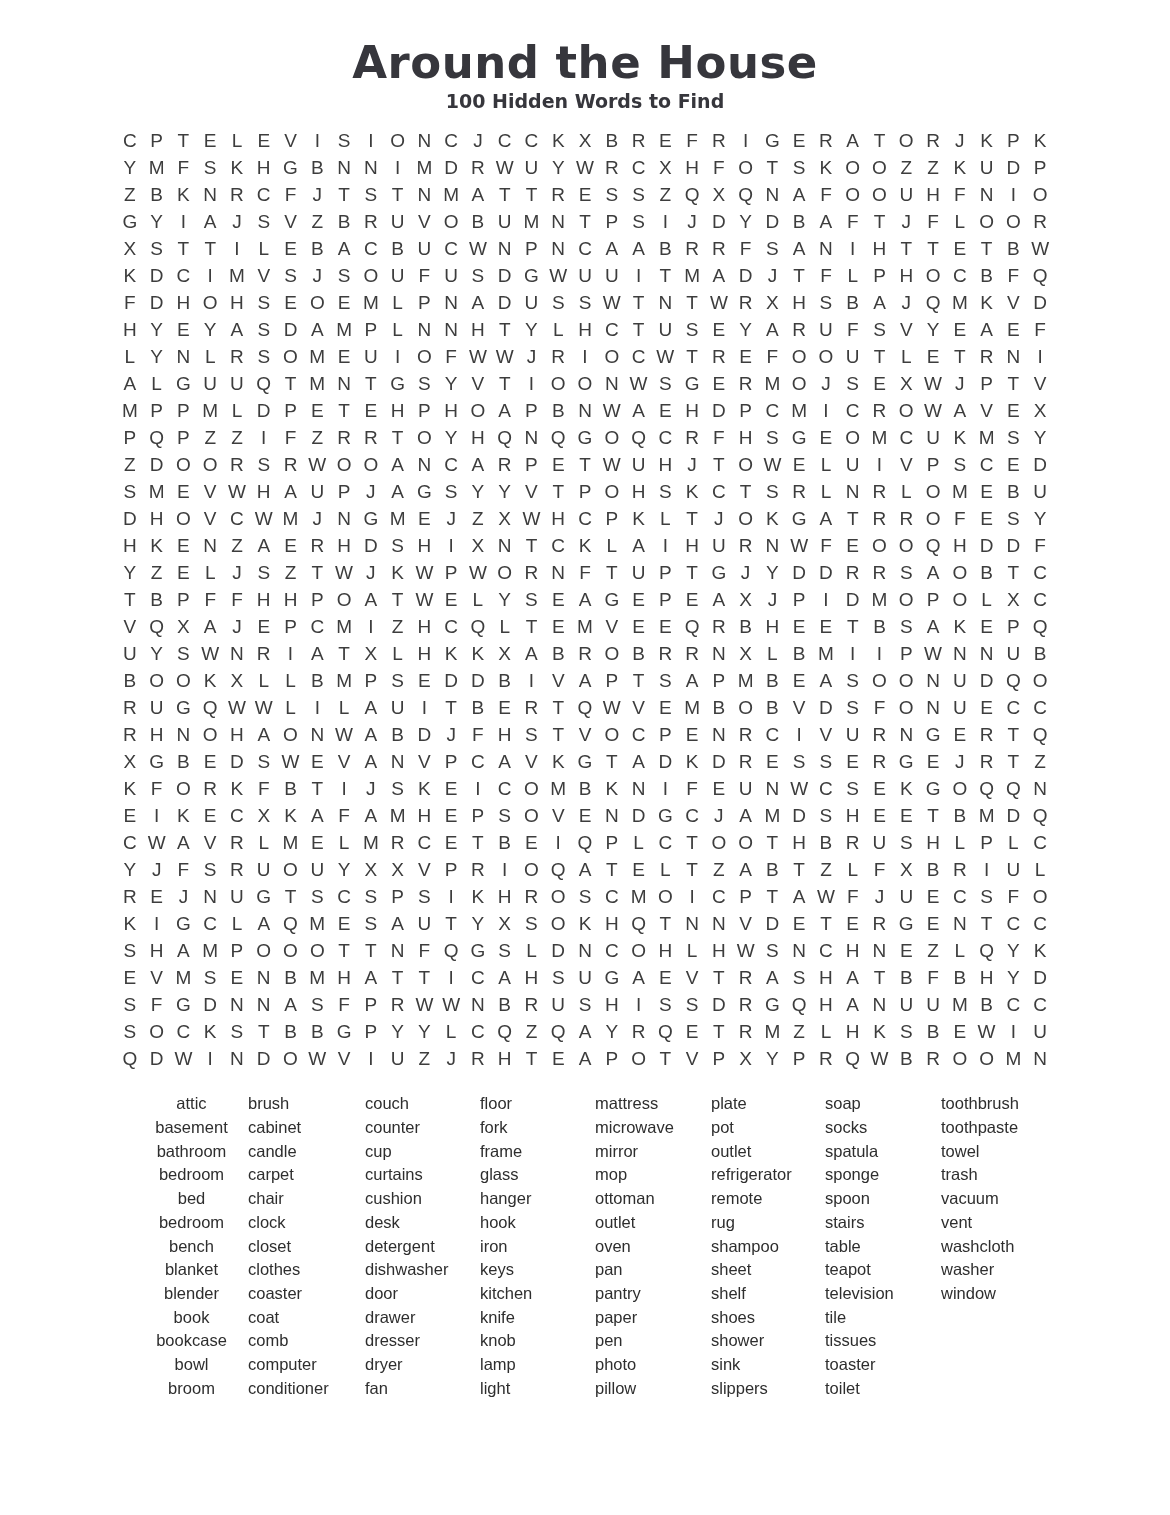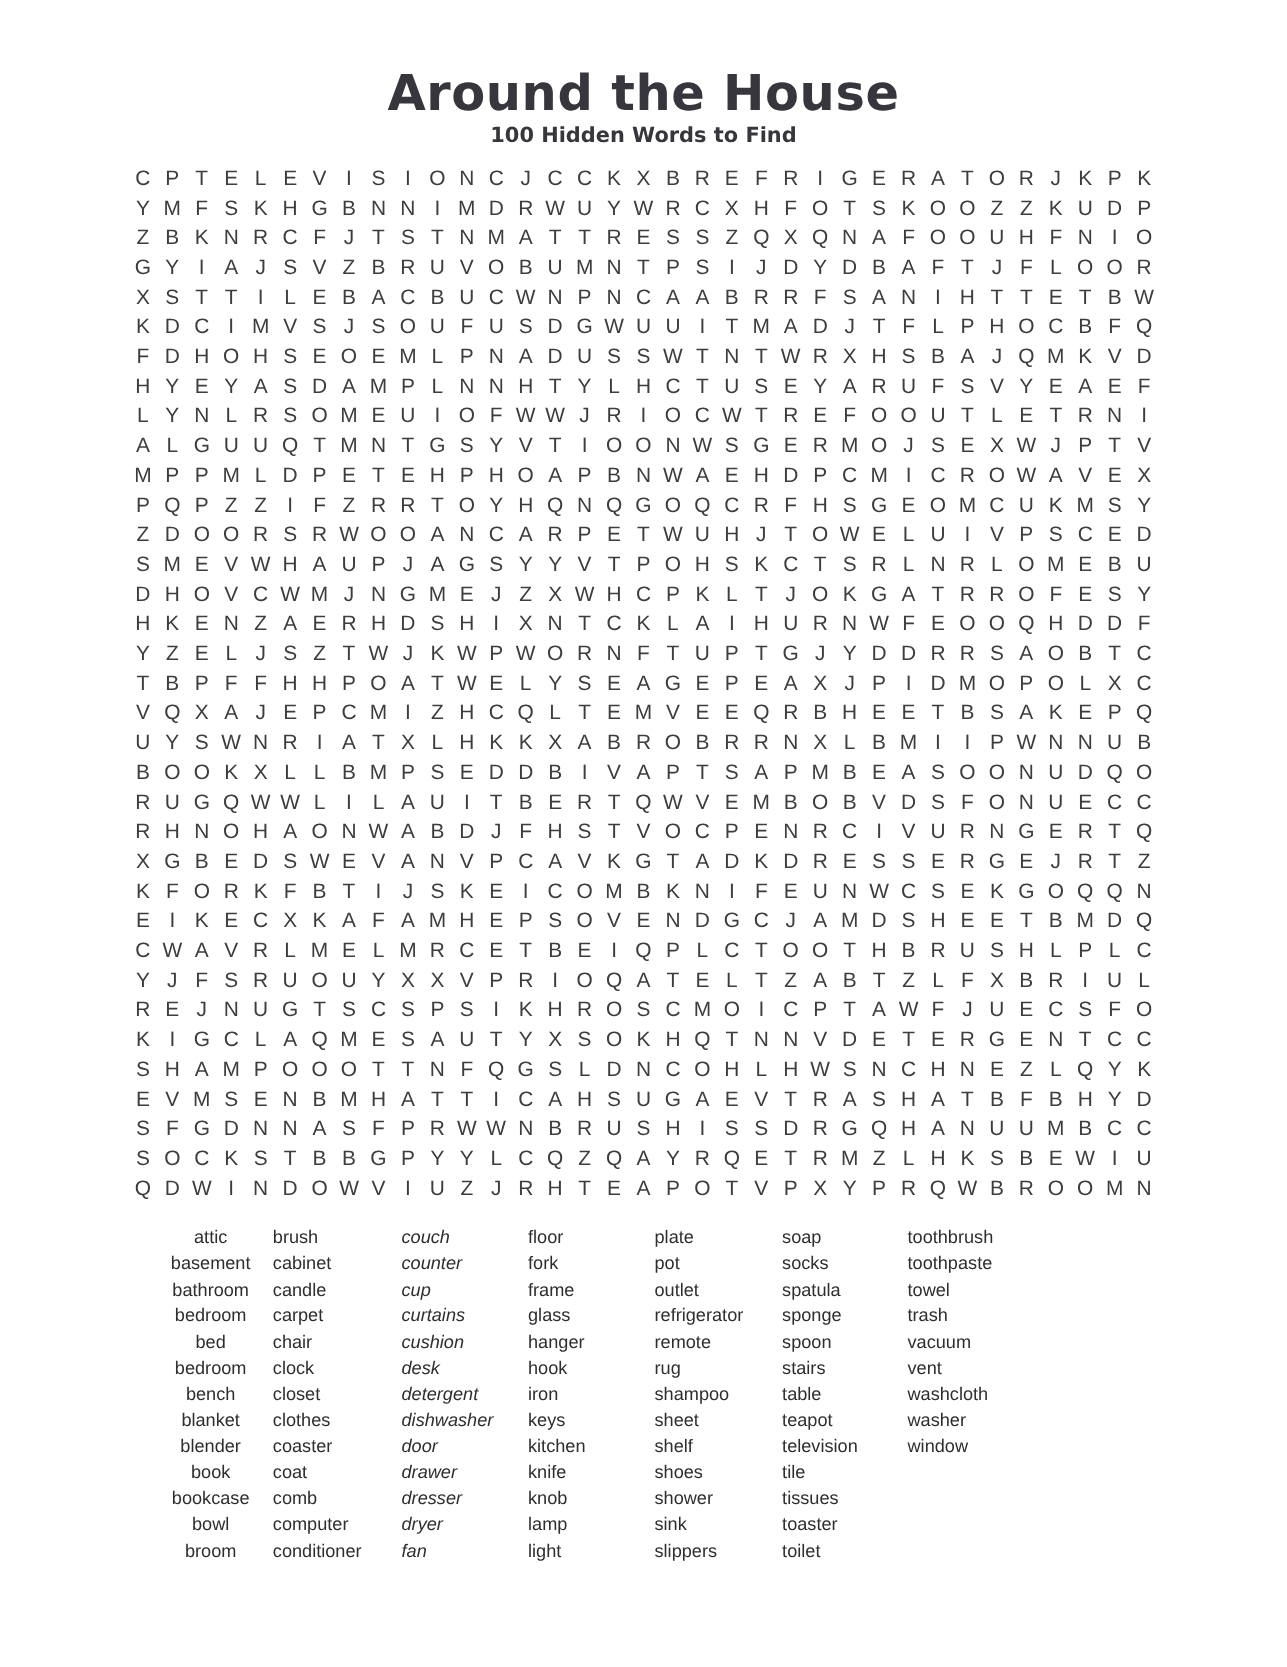--- a/index.html
+++ b/index.html
@@ -7,21 +7,21 @@
   body {
     width: 1170px;
     height: 1515px;
     margin: 0 auto;
     font-family: "Liberation Sans", sans-serif;
     overflow: hidden;
   }
   .page {
     width: 1170px;
     height: 1515px;
-    padding-top: 60px;
+    padding-top: 38px;
     background: #ffffff;
   }
   .header { text-align: center; }
   .title {
     font-family: "DejaVu Sans", sans-serif;
     font-size: 45px;
     font-weight: 800;
     letter-spacing: 0.5px;
     color: #36363c;
     line-height: 1.1;
@@ -50,26 +50,26 @@
     color: #3d3d3d;
     font-family: "Liberation Sans", sans-serif;
   }
   .words {
     display: flex;
     margin: 20px 0 0 135px;
   }
   .word-col { flex: 0 0 auto; }
   .word-col:nth-child(1) { width: 113px; text-align: center; }
   .word-col:nth-child(2) { width: 117px; }
-  .word-col:nth-child(3) { width: 115px; font-style: italic; }
+  .word-col:nth-child(3) { width: 115px; }
   .word-col:nth-child(4) { width: 115px; }
   .word-col:nth-child(5) { width: 116px; }
   .word-col:nth-child(6) { width: 114px; }
   .word-col:nth-child(7) { width: 116px; }
-  .word-col:nth-child(8) { width: 110px; margin-top: 34px; }
+  .word-col:nth-child(8) { width: 110px; }
   .word {
     font-size: 16.5px;
     line-height: 23.7px;
     color: #2e2e2e;
   }
   .footer {
     text-align: center;
     margin-top: 24px;
     font-size: 11.5px;
     color: #9b9b9b;
@@ -1438,20 +1438,35 @@
         <div class="word">hook</div>
         <div class="word">iron</div>
         <div class="word">keys</div>
         <div class="word">kitchen</div>
         <div class="word">knife</div>
         <div class="word">knob</div>
         <div class="word">lamp</div>
         <div class="word">light</div>
       </div>
       <div class="word-col">
+        <div class="word">mattress</div>
+        <div class="word">microwave</div>
+        <div class="word">mirror</div>
+        <div class="word">mop</div>
+        <div class="word">ottoman</div>
+        <div class="word">outlet</div>
+        <div class="word">oven</div>
+        <div class="word">pan</div>
+        <div class="word">pantry</div>
+        <div class="word">paper</div>
+        <div class="word">pen</div>
+        <div class="word">photo</div>
+        <div class="word">pillow</div>
+      </div>
+      <div class="word-col">
         <div class="word">plate</div>
         <div class="word">pot</div>
         <div class="word">outlet</div>
         <div class="word">refrigerator</div>
         <div class="word">remote</div>
         <div class="word">rug</div>
         <div class="word">shampoo</div>
         <div class="word">sheet</div>
         <div class="word">shelf</div>
         <div class="word">shoes</div>

